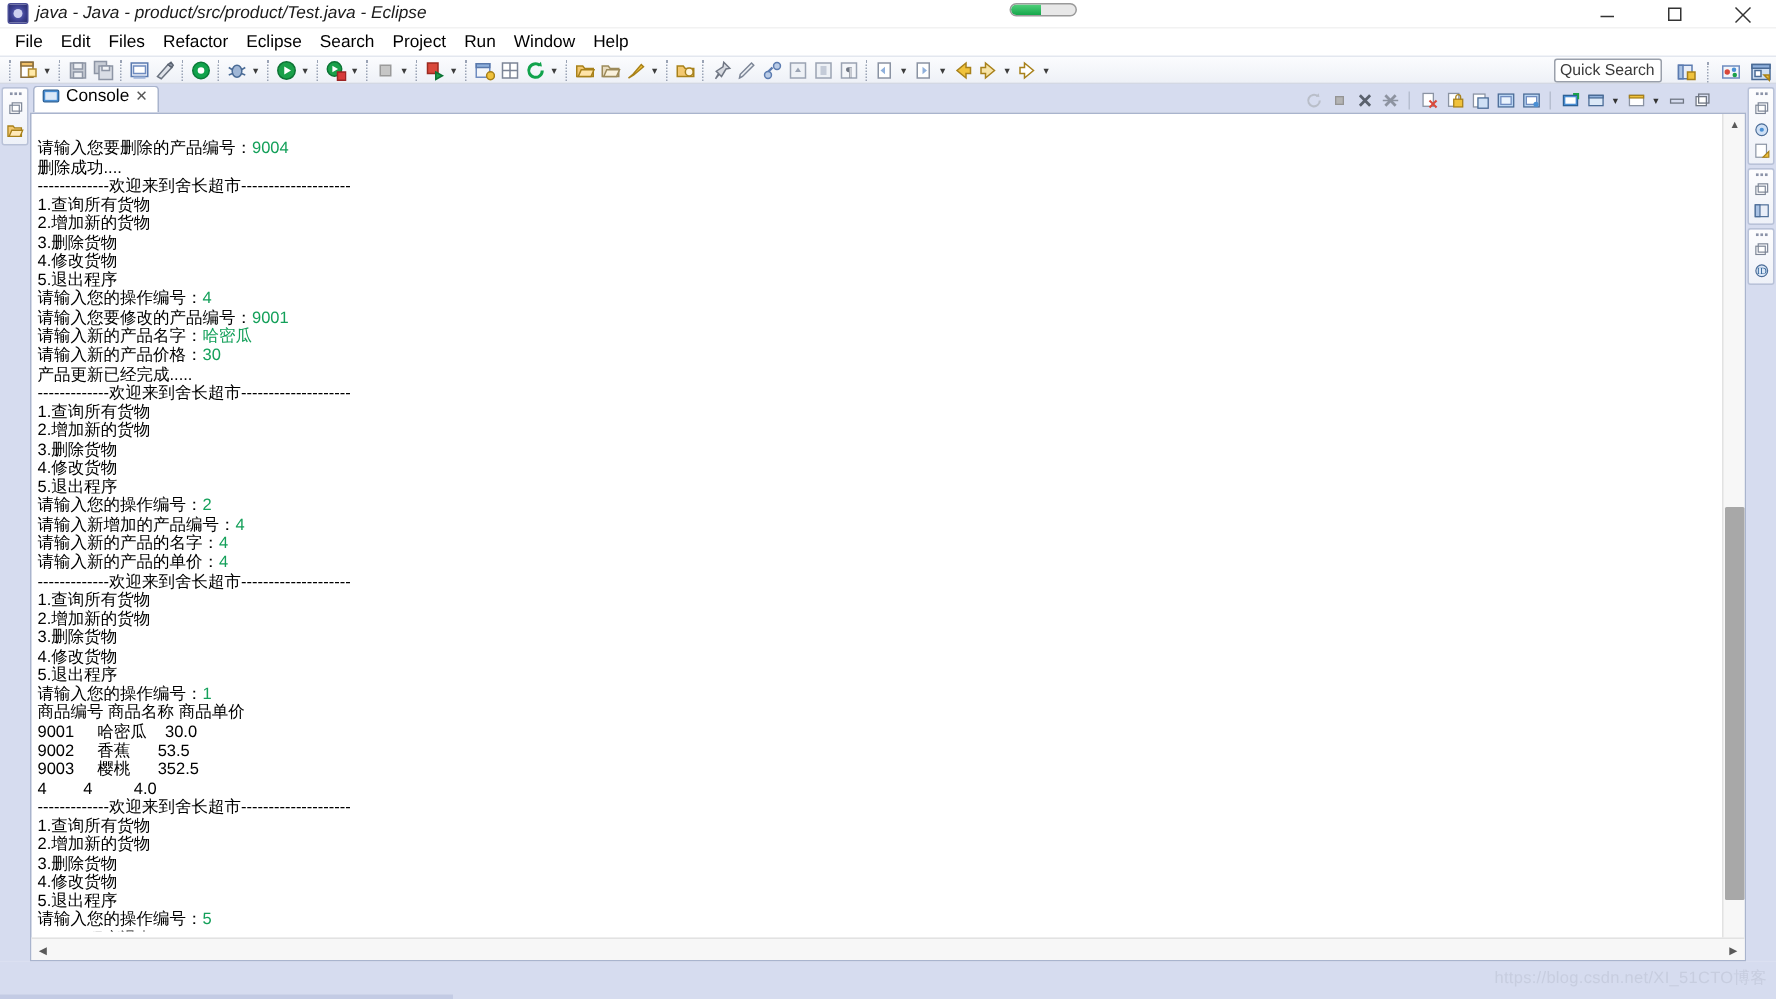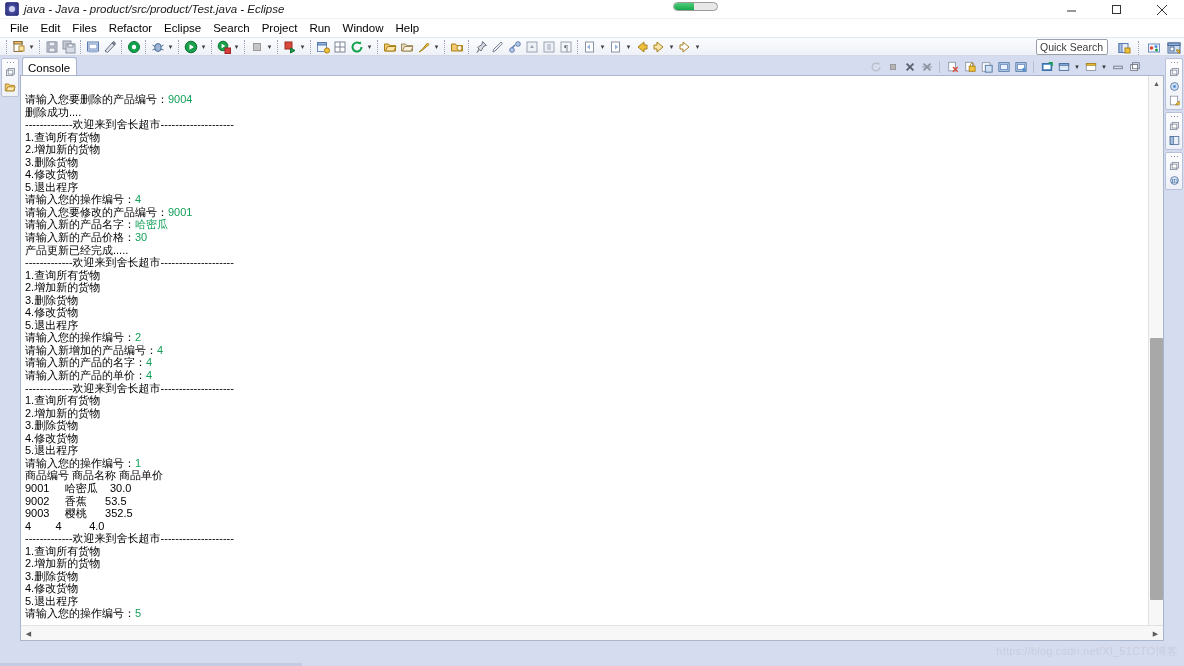--- a/index.html
+++ b/index.html
@@ -136,21 +136,21 @@
     height: 19px; position: relative;
     display: flex; align-items: flex-end;
   }
   .tab-active {
     height: 18px; margin-left: 2px;
     background: #fff;
     border: 1px solid #a9b4cd; border-bottom: none;
     border-radius: 3px 3px 0 0;
     display: flex; align-items: flex-start; gap: 4px;
     padding: 0 6px 0 5px;
-    font-size: 11.5px; color: #000; flex-direction: column;
+    font-size: 11.5px; color: #000;
   }
   .tab-close { font-size: 10px; color: #555; }
   .console-tools {
     position: absolute; right: 22px; bottom: 1px;
     display: flex; align-items: center; gap: 2px;
   }
   .ct-btn { width: 15px; height: 15px; display:flex; align-items:center; justify-content:center; }
   .ct-sep { width: 1px; height: 12px; border-left: 1px solid #b6bed0; margin: 0 3px; }
   .ct-arrow { width: 8px; font-size: 7px; color:#333; text-align:center; }
 

